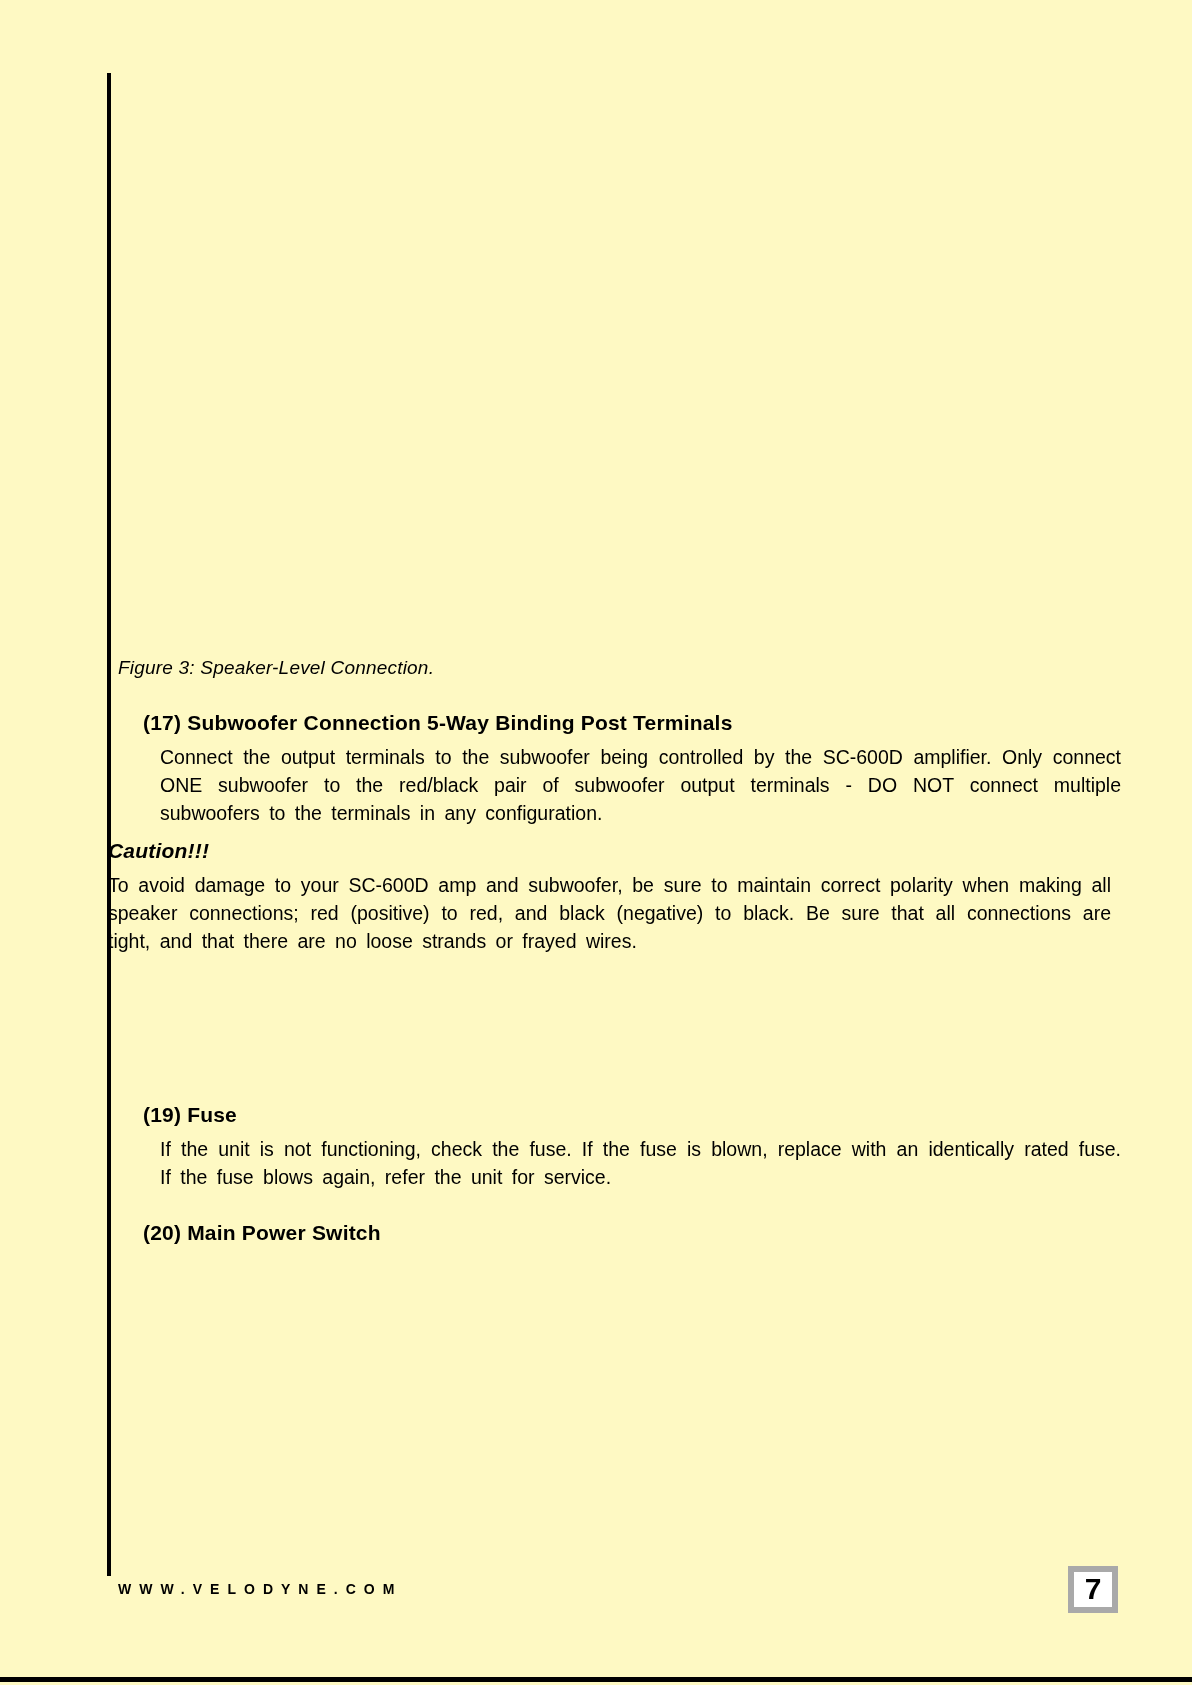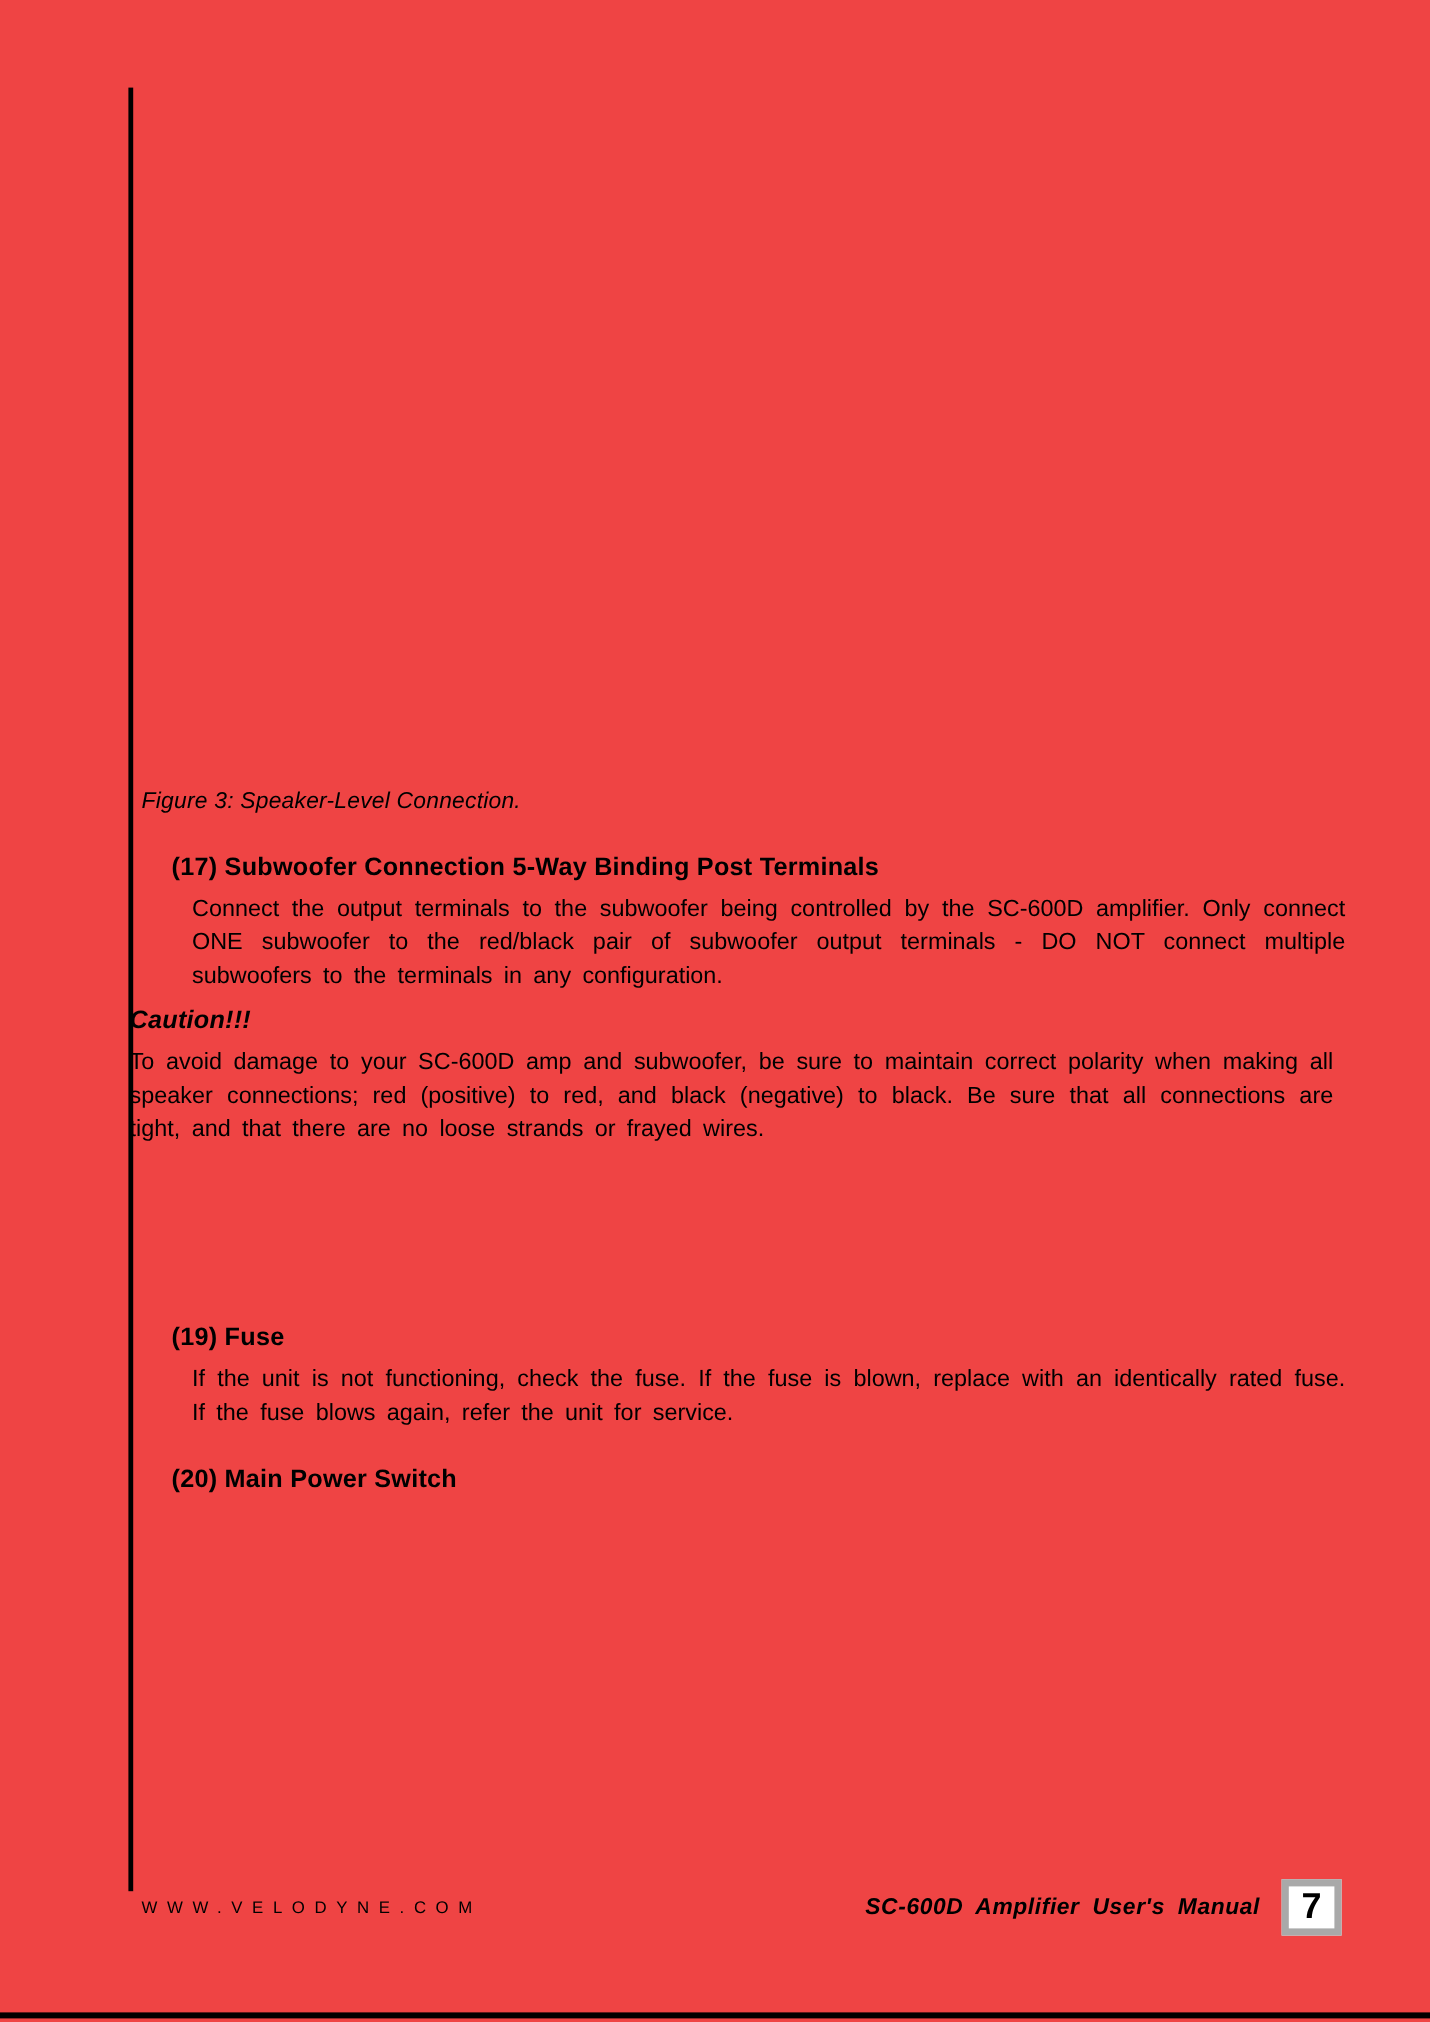--- a/index.html
+++ b/index.html
@@ -5,21 +5,21 @@
   :root{
     --text-color:#000000;
     --box-border:#a9a9a9;
     --bar-color:#000000;
   }
   *{box-sizing:border-box;}
   html,body{margin:0;padding:0;background:#ffffff;}
   .page{
     position:relative;
     width:1192px;height:1685px;
-    background:#ef4444;
+    background:#fef9c3;
     font-family:"Liberation Sans",sans-serif;
     color:var(--text-color);
     overflow:hidden;
   }
   .rule{
     position:absolute;left:107px;top:73px;
     width:4px;height:1503px;
     background:var(--bar-color);
   }
   .caption{
@@ -46,21 +46,21 @@
     margin:0;font-size:21px;line-height:26px;
     font-weight:bold;font-style:italic;letter-spacing:0.2px;
   }
   .caution p{
     margin:7px 0 0 0;
     font-size:19.5px;line-height:28px;
     text-align:justify;word-spacing:4px;
   }
   .footer-left{
     position:absolute;left:118px;top:1581px;
-    font-size:14px;font-weight:normal;letter-spacing:8px;
+    font-size:14px;font-weight:bold;letter-spacing:8px;
   }
   .footer-right{
     position:absolute;left:600px;top:1579px;width:450px;
     text-align:right;
     font-size:19px;font-weight:bold;font-style:italic;
     letter-spacing:0.5px;word-spacing:5px;
   }
   .page-box{
     position:absolute;left:1068px;top:1566px;
     width:50px;height:47px;
@@ -102,21 +102,20 @@
     <h2>(19) Fuse</h2>
     <p>If the unit is not functioning, check the fuse.  If the fuse is blown, replace with an identically rated fuse.  If the fuse blows again, refer the unit for service.</p>
   </section>
 
   <section class="sec sec-20">
     <h2>(20) Main Power Switch</h2>
   </section>
 
   <div class="footer-left">WWW.VELODYNE.COM</div>
 
-  <div class="footer-right">SC-600D Amplifier User's Manual</div>
 
   <div class="page-box">
     <span>7</span>
   </div>
 
   <div class="bottom-bar"></div>
 
 </div>
 
 </body></html>

